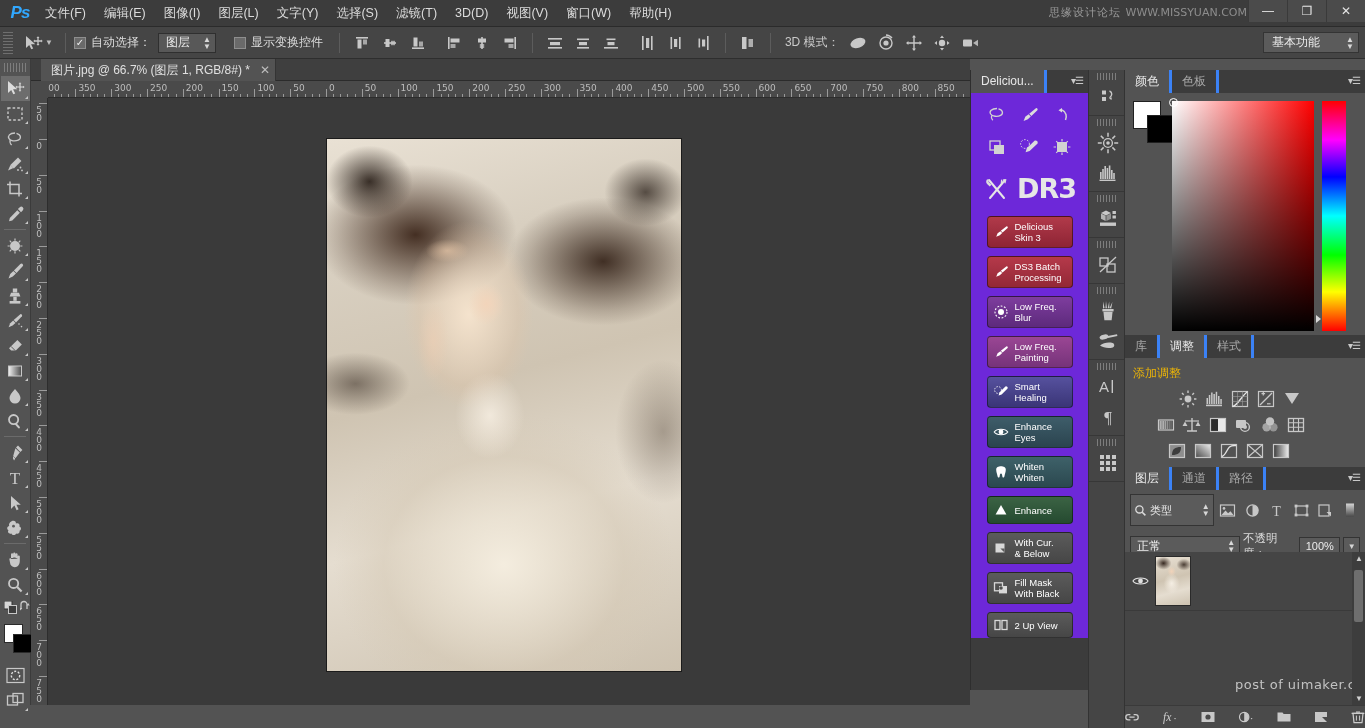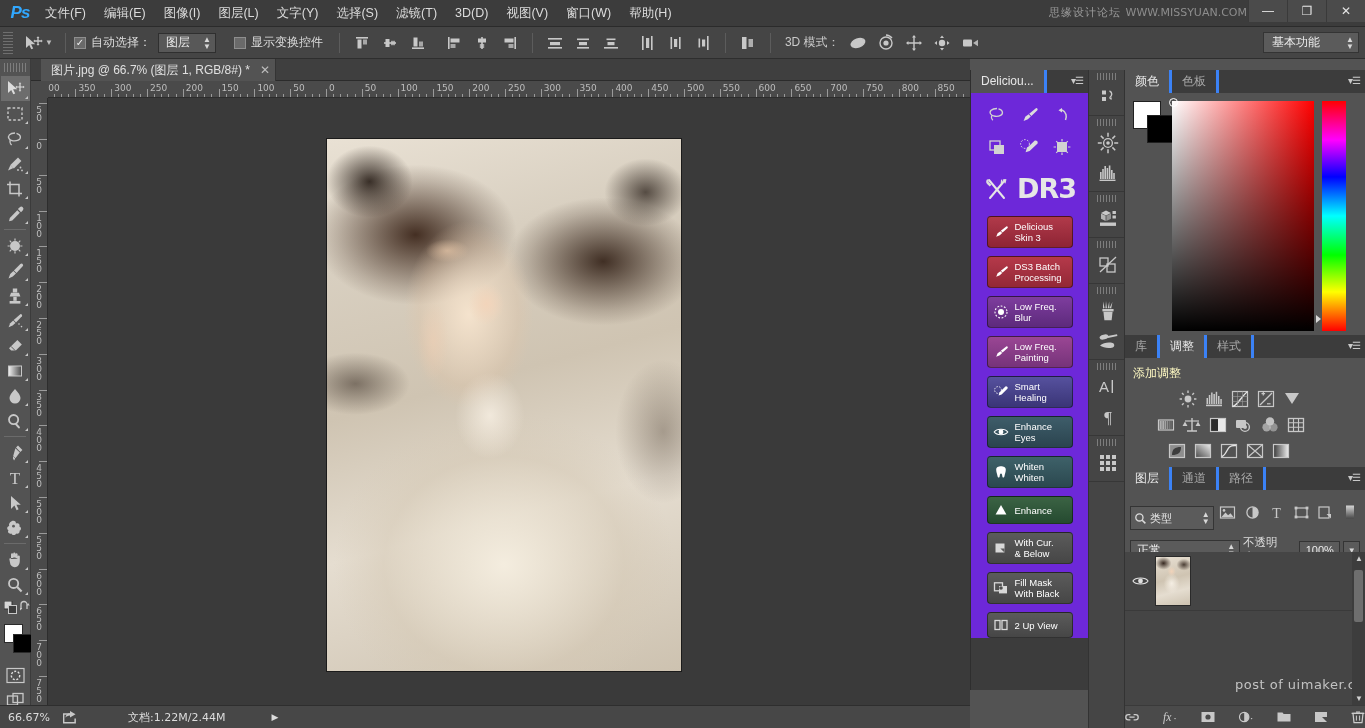--- a/index.html
+++ b/index.html
@@ -217,30 +217,30 @@
   .cp-cursor { position:absolute; left:-3px; top:-3px; width:9px; height:9px; border:1px solid #fff; border-radius:50%; }
   .cp-slider {
     position:absolute; left:197px; top:8px; width:24px; height:230px;
     background:linear-gradient(to bottom,#ff0000 0%,#ff00ff 17%,#0000ff 33%,#00ffff 50%,#00ff00 67%,#ffff00 83%,#ff0000 100%);
   }
   .cp-arrow { position:absolute; left:191px; bottom:12px; width:0;height:0;
     border-top:4px solid transparent;border-bottom:4px solid transparent;border-left:5px solid #d8d8d8; }
 
   
   .adjpanel { position:absolute; left:1125px; top:335px; width:240px; height:132px; background:#535353; }
-  .adj-title { font-size:12px; color:#fef9c3; padding:7px 0 4px 8px; }
+  .adj-title { font-size:12px; color:#eab308; padding:7px 0 4px 8px; }
   .adj-row { display:flex; padding:2px 0 2px 52px; gap:4px; }
   .adj-ic { width:22px; height:22px; display:flex; align-items:center; justify-content:center; }
 
   
   .layerspanel { position:absolute; left:1125px; top:467px; width:240px; height:261px; background:#535353; }
   .lp-filter { display:flex; align-items:center; padding:4px 5px 3px; gap:4px; }
   .lp-kind {
-    height:24px; width:86px; background:#5b5b5b; border:1px solid #343434;
-    display:flex; align-items:center; padding:0 3px; font-size:11px; color:#e8e8e8; gap:3px;margin-top:12px;
+    height:32px; width:86px; background:#5b5b5b; border:1px solid #343434;
+    display:flex; align-items:center; padding:0 3px; font-size:11px; color:#e8e8e8; gap:3px;
   }
   .lp-fic { width:21px; height:20px; display:flex; align-items:center; justify-content:center; }
   .lp-row2 { display:flex; align-items:center; padding:2px 5px; gap:3px; font-size:11.5px; color:#dcdcdc;}
   .lp-blend { height:20px; width:118px; background:#5b5b5b; border:1px solid #343434;
     display:flex; align-items:center; justify-content:space-between; padding:0 4px 0 6px; font-size:12px; color:#ececec;}
   .lp-num { height:18px; width:44px; background:#5b5b5b; border:1px solid #343434;
     display:flex; align-items:center; justify-content:center; font-size:11px; color:#ececec;}
   .lp-numbtn { width:18px; height:18px; background:#5b5b5b; border:1px solid #343434;
     display:flex; align-items:center; justify-content:center; font-size:8px; color:#d5d5d5;}
   .lp-lock { width:17px; height:18px; display:flex; align-items:center; justify-content:center;}
@@ -863,31 +863,20 @@
       <span class="rtick" style="top: 578px; left: 8px; height: 1px; width: 9px;"></span>
     </div>
 
   <div class="canvasarea">
     <div class="photo">
       <div class="ph-shadowA"></div>
       <div class="ph-body"></div>
     </div>
   </div>
 
-  <div class="statusbar">
-    <span class="sb-zoom">66.67%</span>
-    <span class="sb-ic">
-      <svg width="16" height="14" viewBox="0 0 16 14">
-          <path class="ico" d="M1 3.2 h6.5 v1.5 H2.4 v7.2 h10 V8.4 h1.5 v5 H1z"></path>
-          <path class="ico" d="M8 1 l5.5 3.2 -5.5 3.2 v-1.9 c-2.2 .1 -3.6 .9 -4.6 2.3 .3 -3 1.9 -4.4 4.6 -4.8z"></path>
-        </svg>
-    </span>
-    <span class="sb-doc">文档:1.22M/2.44M</span>
-    <span class="sb-arrow">▶</span>
-  </div>
 
   <div class="delicious">
     <div class="panel-tabbar">
       <div class="ptab active">Deliciou...</div>
       <div class="pmenu">▾☰</div>
     </div>
     <div class="del-body">
       <div class="del-icrow">
         <span class="del-ic">
             <svg width="22" height="18" viewBox="0 0 22 18">

